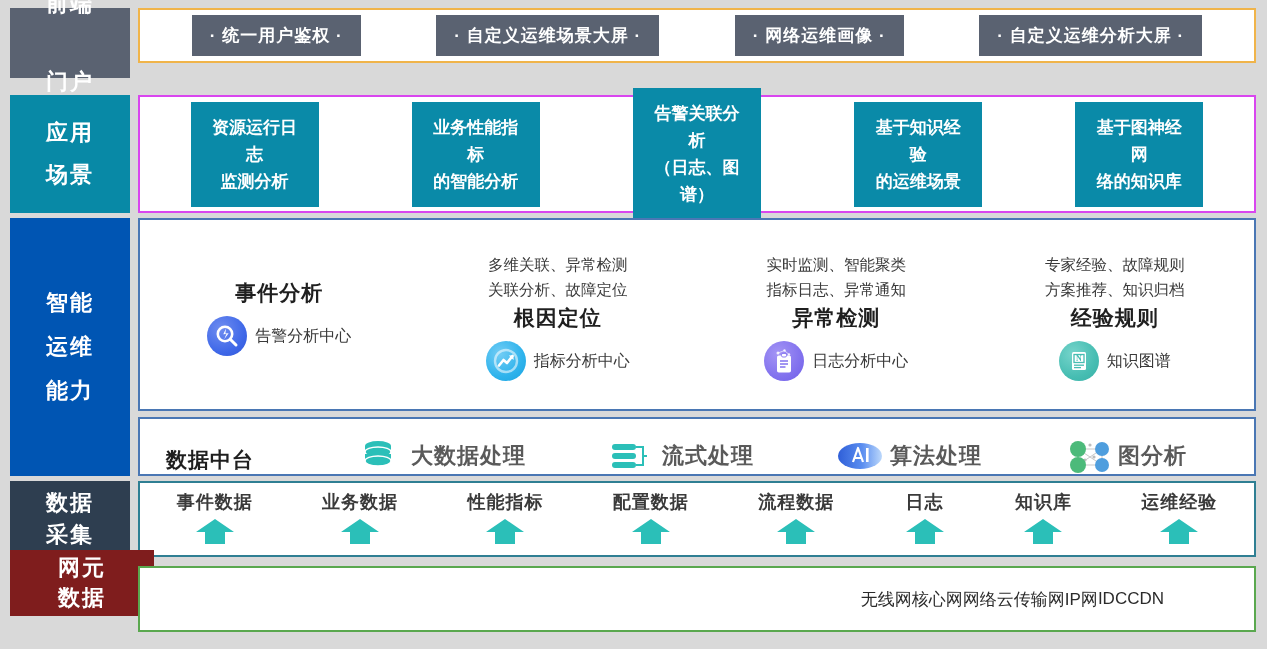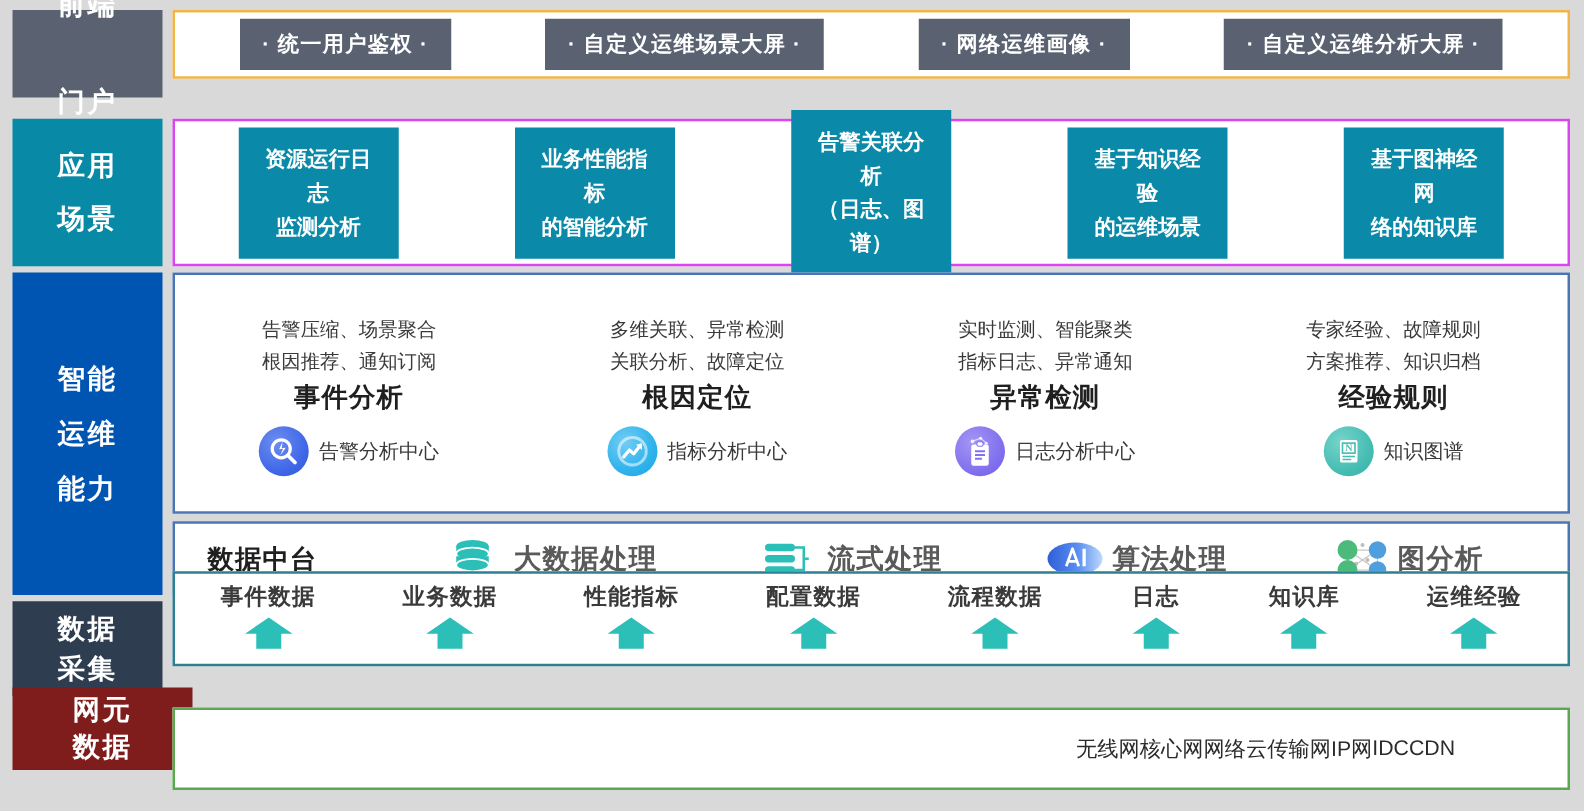--- a/index.html
+++ b/index.html
@@ -161,21 +161,21 @@
 
   
   #row-mid-box {
     position: absolute;
     left: 138px; top: 417px;
     width: 1118px; height: 59px;
     background: #ffffff;
     border: 2px solid #4a77b4;
     box-sizing: border-box;
     display: flex;
-    align-items: center;
+    align-items: flex-end;
     padding-left: 26px;
   }
   #mid-title {
     font-size: 21px;
     font-weight: bold;
     color: #1f1f1f;
     letter-spacing: 1px;
     width: 150px;
     flex: none;
   }
@@ -201,21 +201,21 @@
 
   
   #row-collect-label {
     top: 481px; height: 76px; width: 120px;
     background: #2e3e50;
     font-size: 22px;
     line-height: 32px;
   }
   #row-collect-box {
     position: absolute;
-    left: 138px; top: 457px;
+    left: 138px; top: 481px;
     width: 1118px; height: 76px;
     background: #ffffff;
     border: 2px solid #2f7f93;
     box-sizing: border-box;
     display: flex;
     align-items: center;
     justify-content: space-around;
     padding: 0 2px;
   }
   .collect-item {
@@ -292,22 +292,20 @@
 
   <div class="row-label" id="row-cap-label">
     <span>智能</span>
     <span>运维</span>
     <span>能力</span>
   </div>
 
   <div id="row-cap-box">
 
     <div class="cap-col">
-      <div class="cap-desc">告警压缩、场景聚合
-根因推荐、通知订阅</div>
       <div class="cap-title">事件分析</div>
       <div class="cap-prod">
         <div class="cap-icon icon-alert">
           <svg width="26" height="26" viewBox="0 0 26 26">
             <circle cx="11" cy="11" r="7.2" fill="none" stroke="#ffffff" stroke-width="2.6"></circle>
             <line x1="16.2" y1="16.2" x2="22" y2="22" stroke="#ffffff" stroke-width="3" stroke-linecap="round"></line>
             <path d="M12 5.5 L9.3 11.3 L12.4 11.0 L10.2 16.3 L14.6 10.2 L11.4 10.5 Z" fill="#ffffff"></path>
           </svg>
         </div>
         <div class="cap-prod-label">告警分析中心</div>

